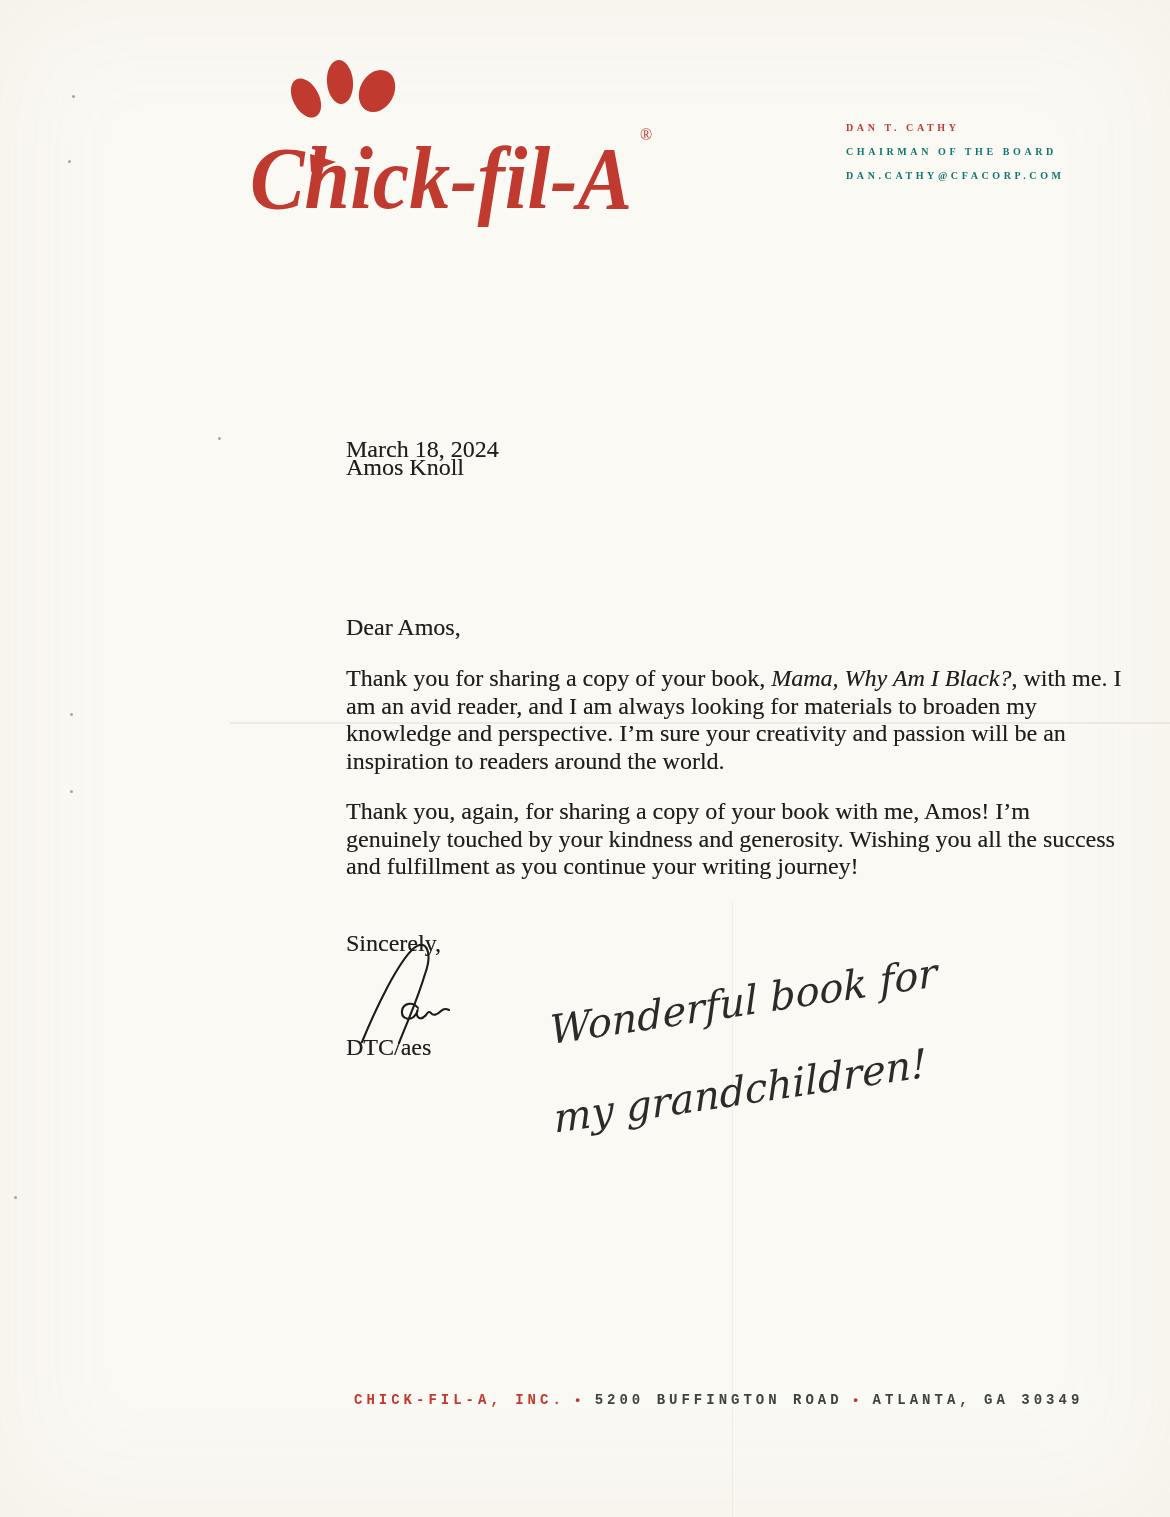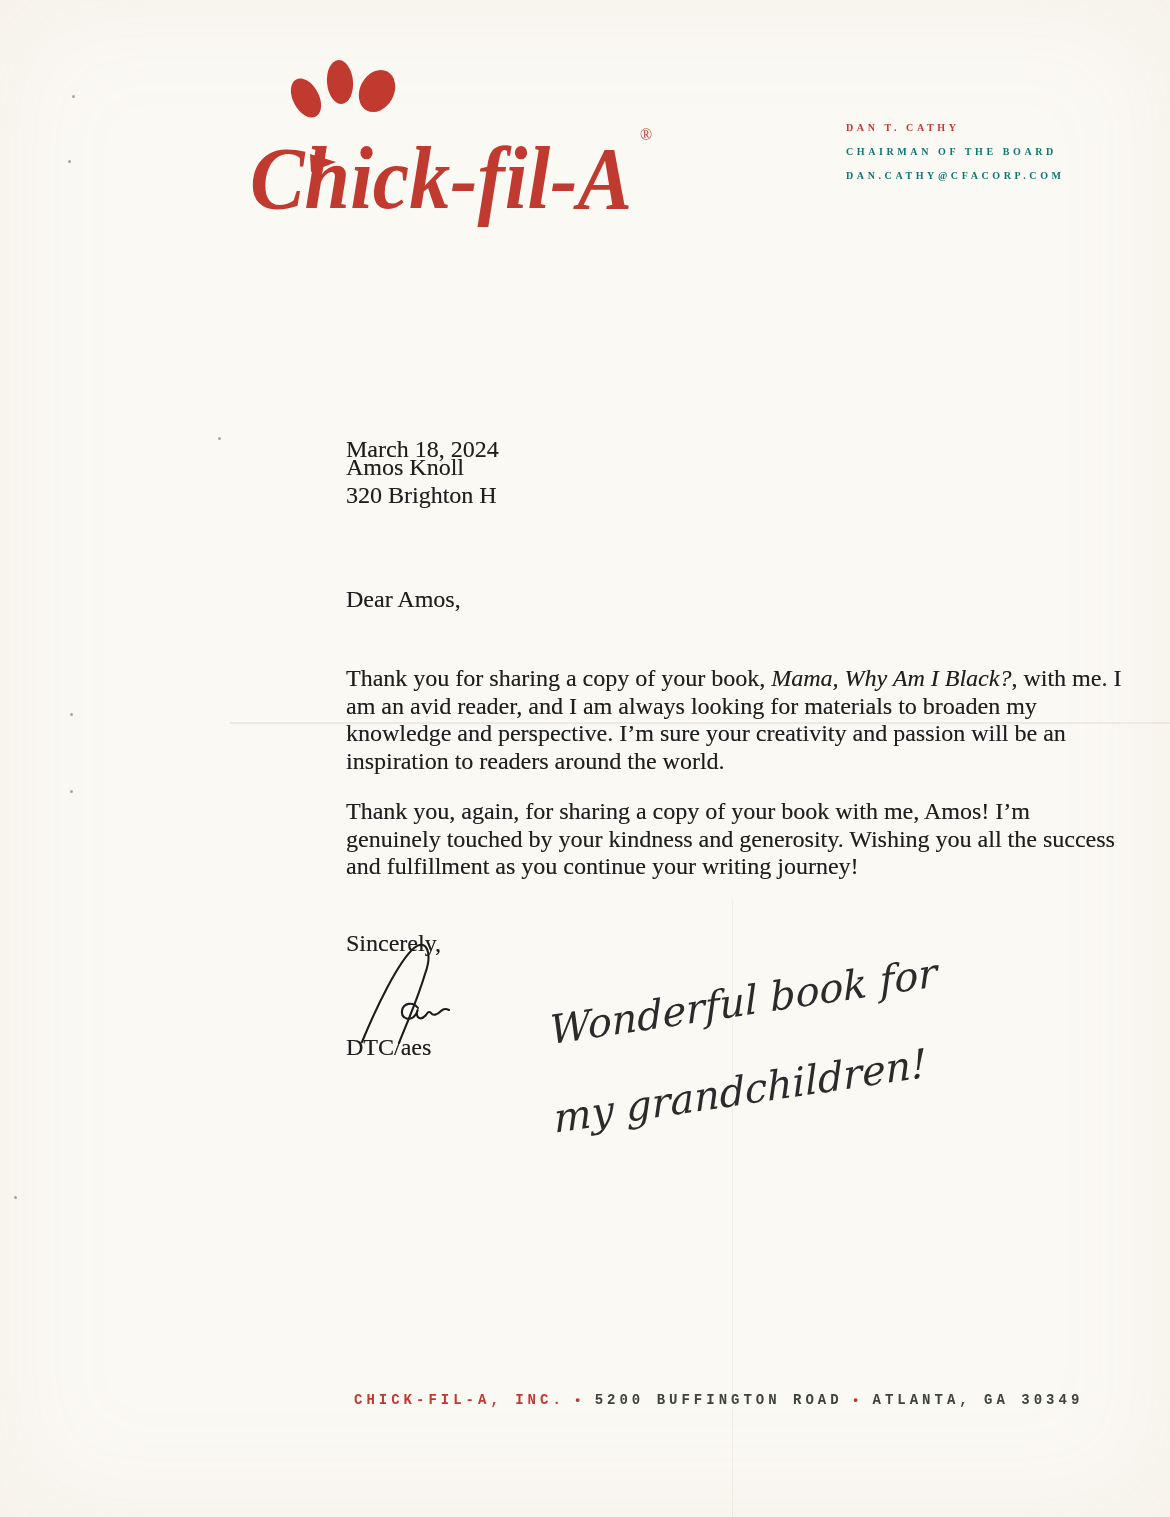--- a/index.html
+++ b/index.html
@@ -27,21 +27,21 @@
   .sender-title, .sender-email { color:#0f766e; }
 
   
   .typed {
     position:absolute; left:346px;
     font-size:24px; color:#1e1e1e; line-height:27.5px;
     text-shadow:0.2px 0.2px 0.4px rgba(30,30,30,0.45);
   }
   .date       { top:396px;margin-top:40px; }
   .recipient  { top:454px; }
-  .salutation { top:586px; }
+  .salutation { top:614px; }
   .para       { width:778px; }
   .p1         { top:665px; }
   .p2         { top:798px; }
   .closing    { top:930px;text-align:right; }
   .initials   { top:1034px; }
   .italic     { font-style:italic; }
 
   
   .signature { position:absolute; left:356px; top:940px; width:100px; height:104px; }
   .signature path { stroke:#1c1c1c; stroke-width:2.1; fill:none; stroke-linecap:round; }
@@ -96,21 +96,20 @@
   <div class="sender">
     <div class="sender-name">DAN T. CATHY</div>
     <div class="sender-title">CHAIRMAN OF THE BOARD</div>
     <div class="sender-email">DAN.CATHY@CFACORP.COM</div>
   </div>
 
   <div class="typed date">March 18, 2024</div>
 
   <div class="typed recipient">
     <div>Amos Knoll</div>
-    <div>320 Brighton H</div>
   </div>
 
   <div class="typed salutation">Dear Amos,</div>
 
   <p class="typed para p2">Thank you, again, for sharing a copy of your book with me, Amos! I’m genuinely touched by your kindness and generosity. Wishing you all the success and fulfillment as you continue your writing journey!</p>
 
   <p class="typed para p1"><span>Thank you for sharing a copy of your book, </span><span class="italic">Mama, Why Am I Black?</span><span>, with me. I am an avid reader, and I am always looking for materials to broaden my knowledge and perspective. I’m sure your creativity and passion will be an inspiration to readers around the world.</span></p>
 
   <div class="typed closing">Sincerely,</div>
 

